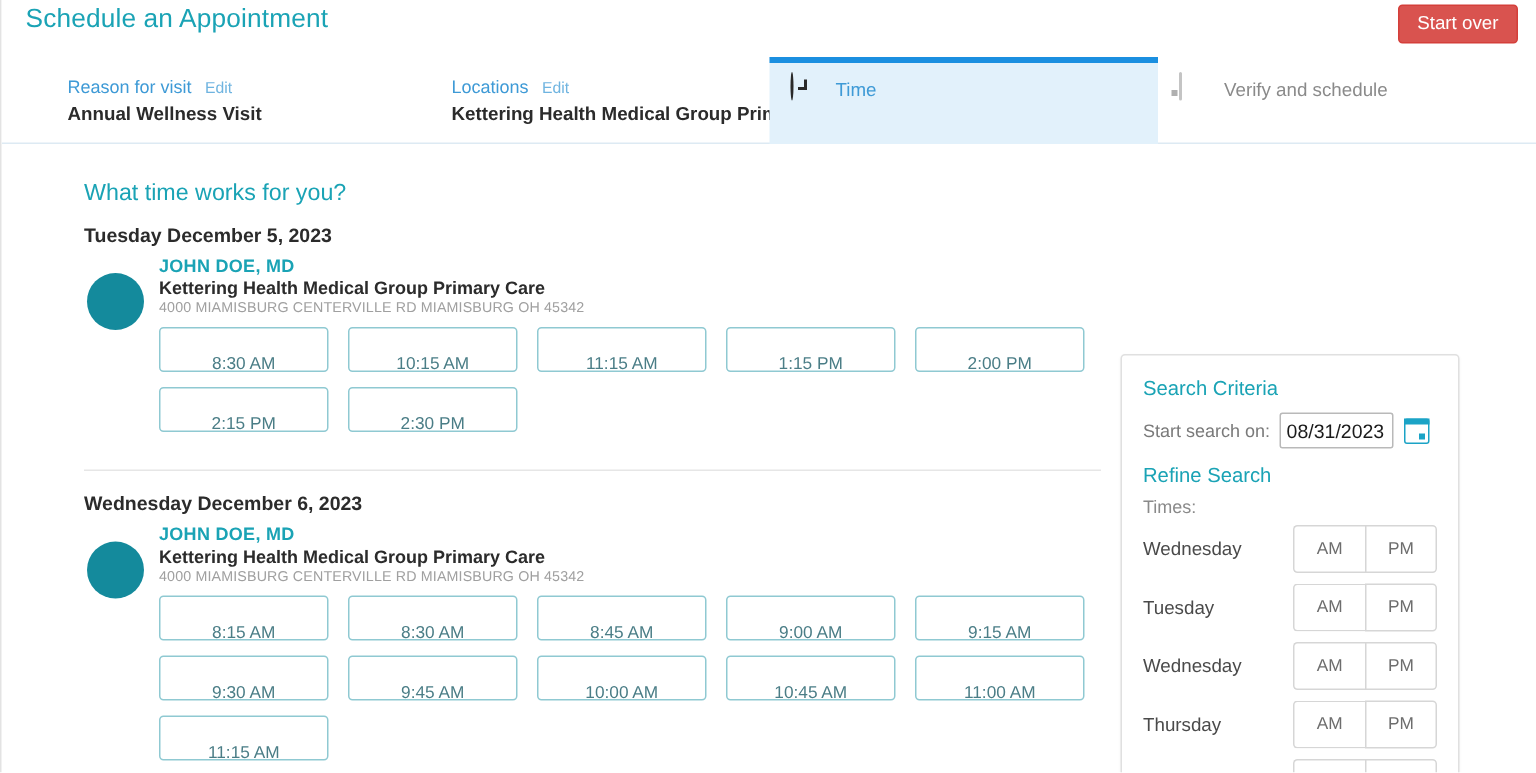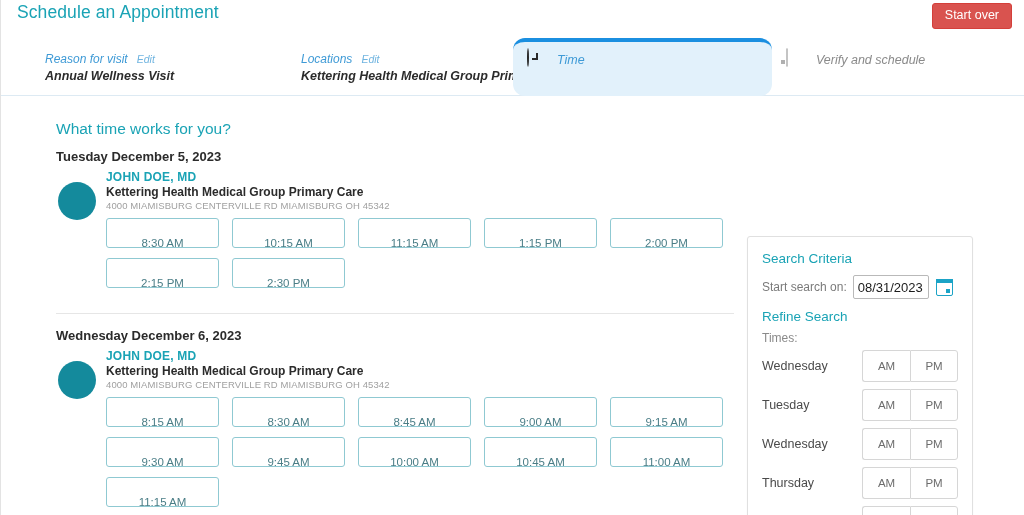--- a/index.html
+++ b/index.html
@@ -52,21 +52,20 @@
     height: 58px;
     border-bottom: 1px solid #ddeaf3;
     background: #ffffff;
   }
   .step {
     position: absolute;
     top: 0; height: 58px;
     display: flex;
     align-items: flex-start;
     padding-top: 11px;
-    font-style: italic;
   }
   .step.active {
     background: #e2f1fb;
     border-top: 4px solid #1b8fe0;
     padding-top: 7px;
   }
   .step-icon {
     flex: none;
     width: 22px; height: 22px;
     margin-left: 14px;
@@ -375,21 +374,21 @@
     </div>
 
     <div class="step" style="left:256px;width:256px;">
       <span class="step-icon"><span class="check-circle"></span></span>
       <span class="step-text">
         <span class="step-label">Locations</span><span class="step-edit">Edit</span>
         <div class="step-value">Kettering Health Medical Group Primary Care</div>
       </span>
     </div>
 
-    <div class="step active" style="left:512px;width:259px;border-radius:12px;">
+    <div class="step active" style="left:512px;width:259px;">
       <span class="step-icon"><span class="clock-ico"></span></span>
       <span class="step-label-plain">Time</span>
     </div>
 
     <div class="step" style="left:771px;width:253px;">
       <span class="step-icon"><span class="cal-ico"></span></span>
       <span class="step-label-gray">Verify and schedule</span>
     </div>
 
   </div>

